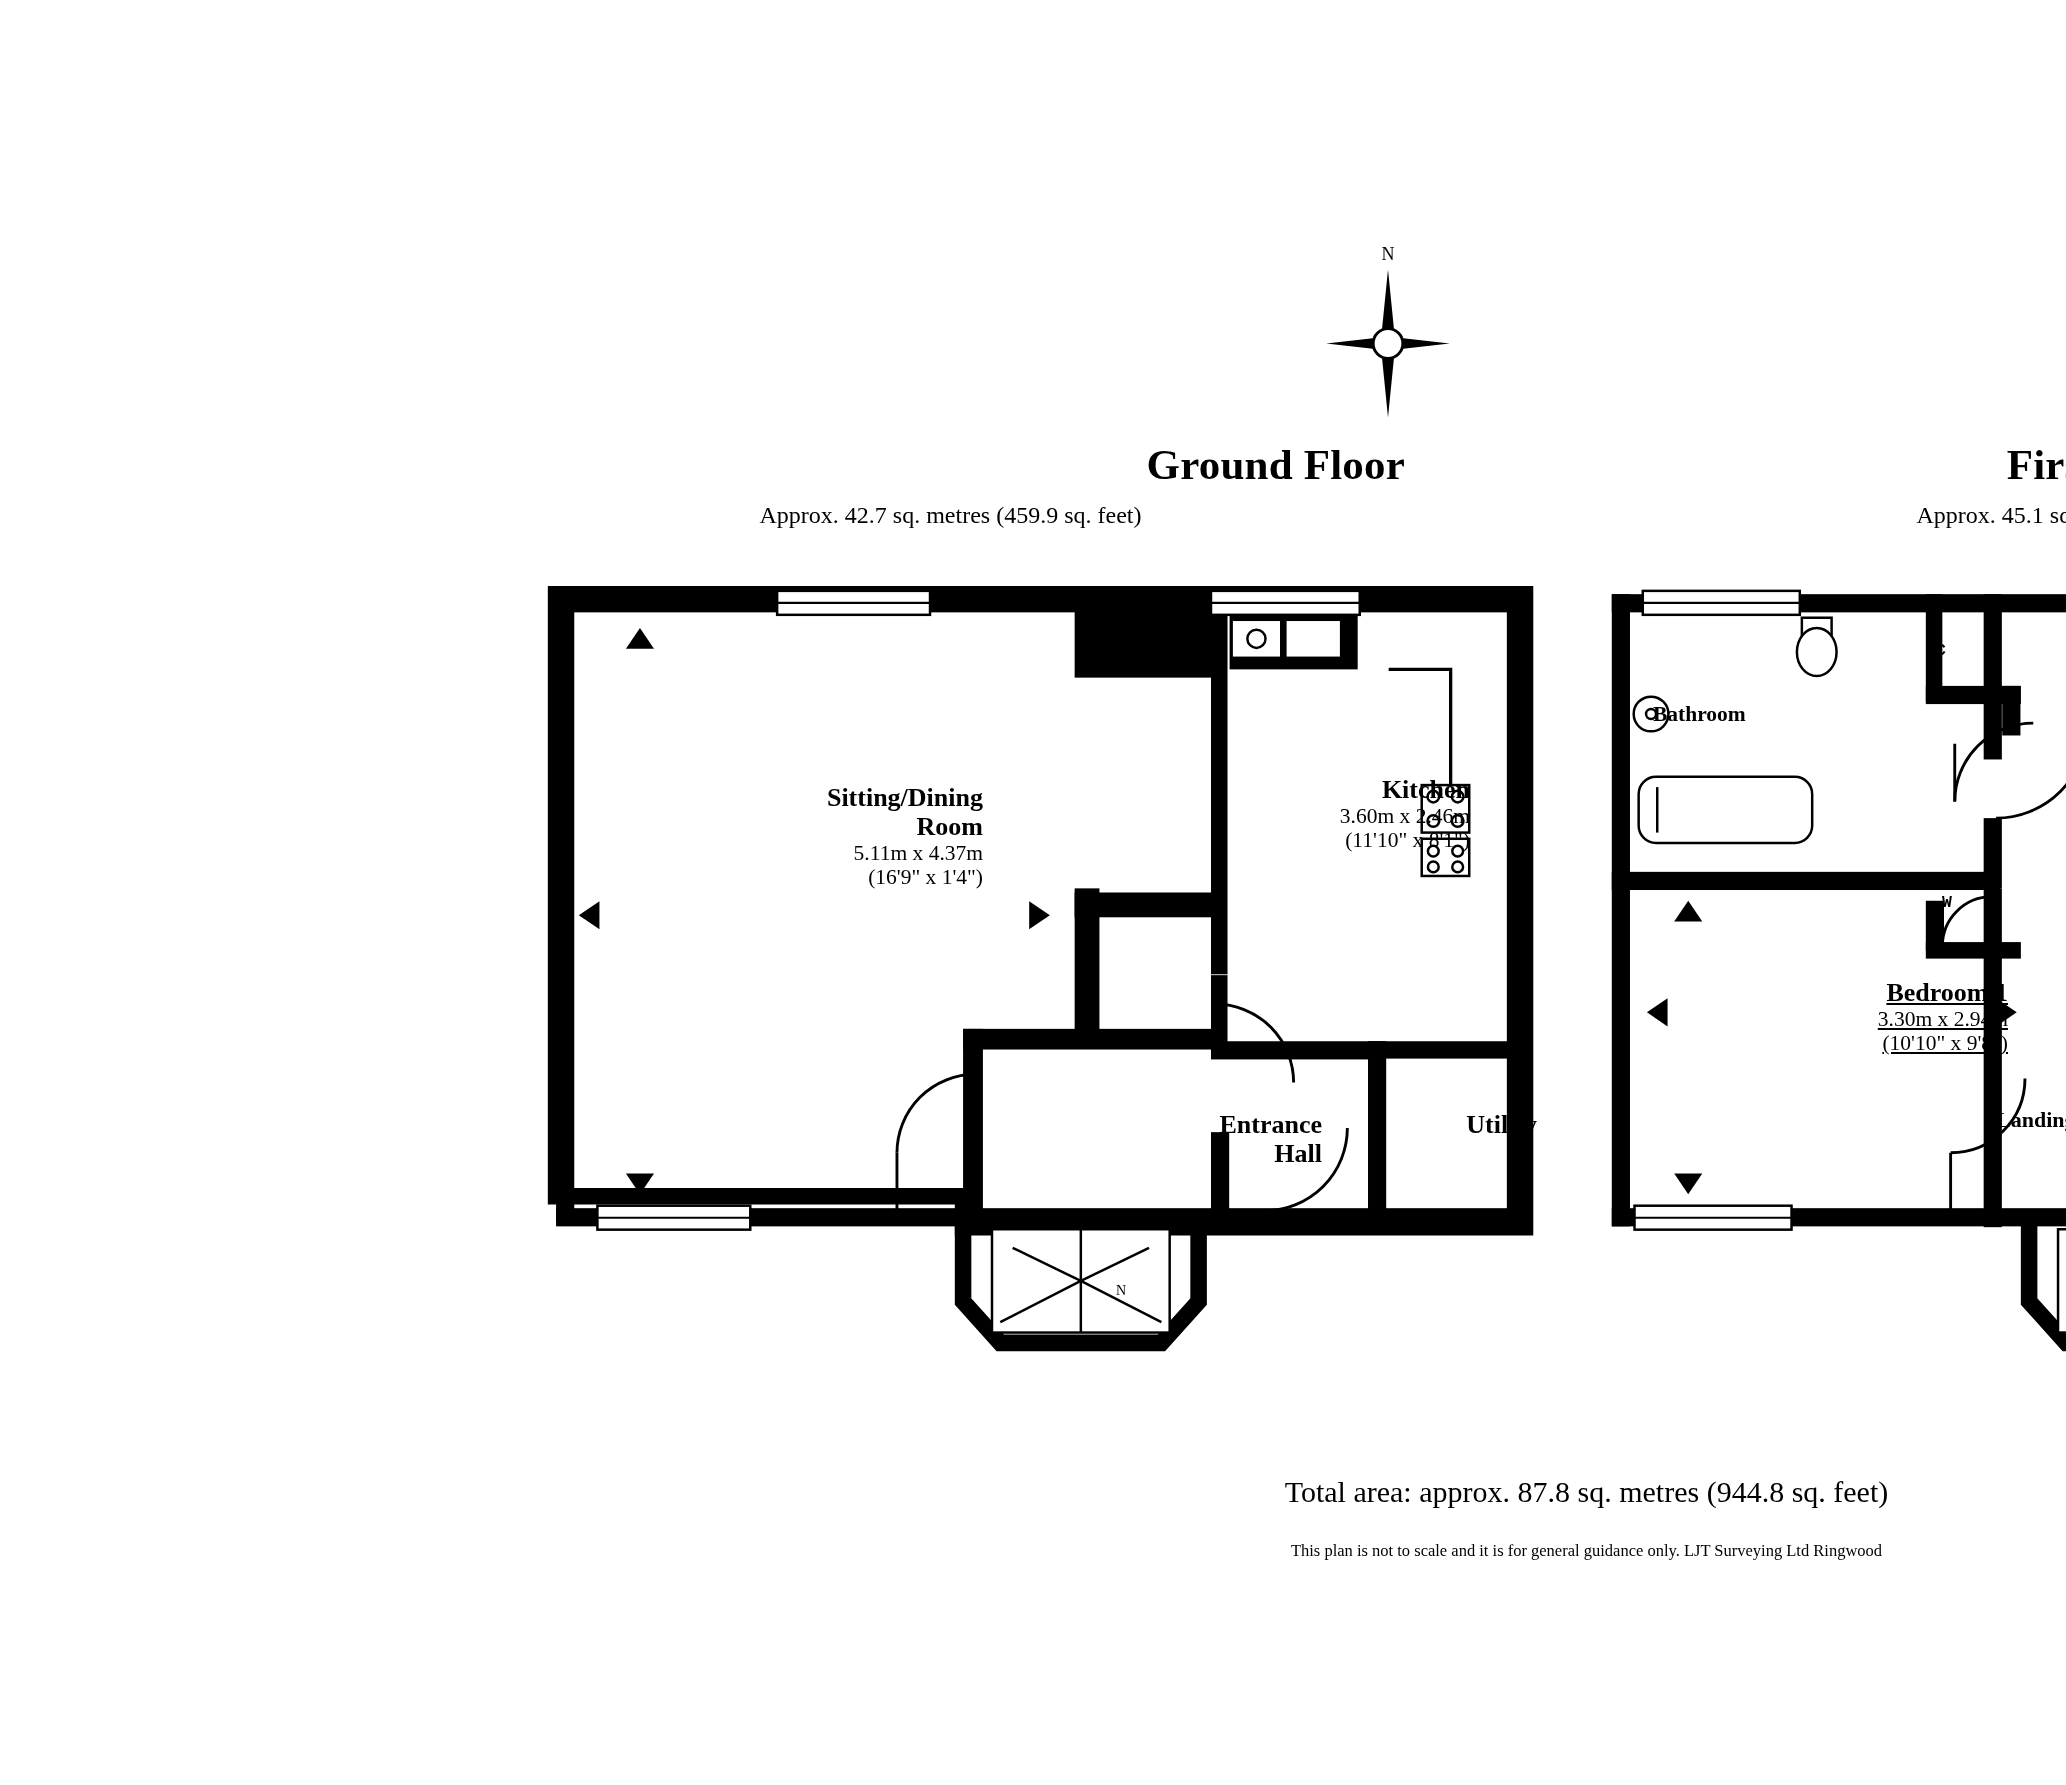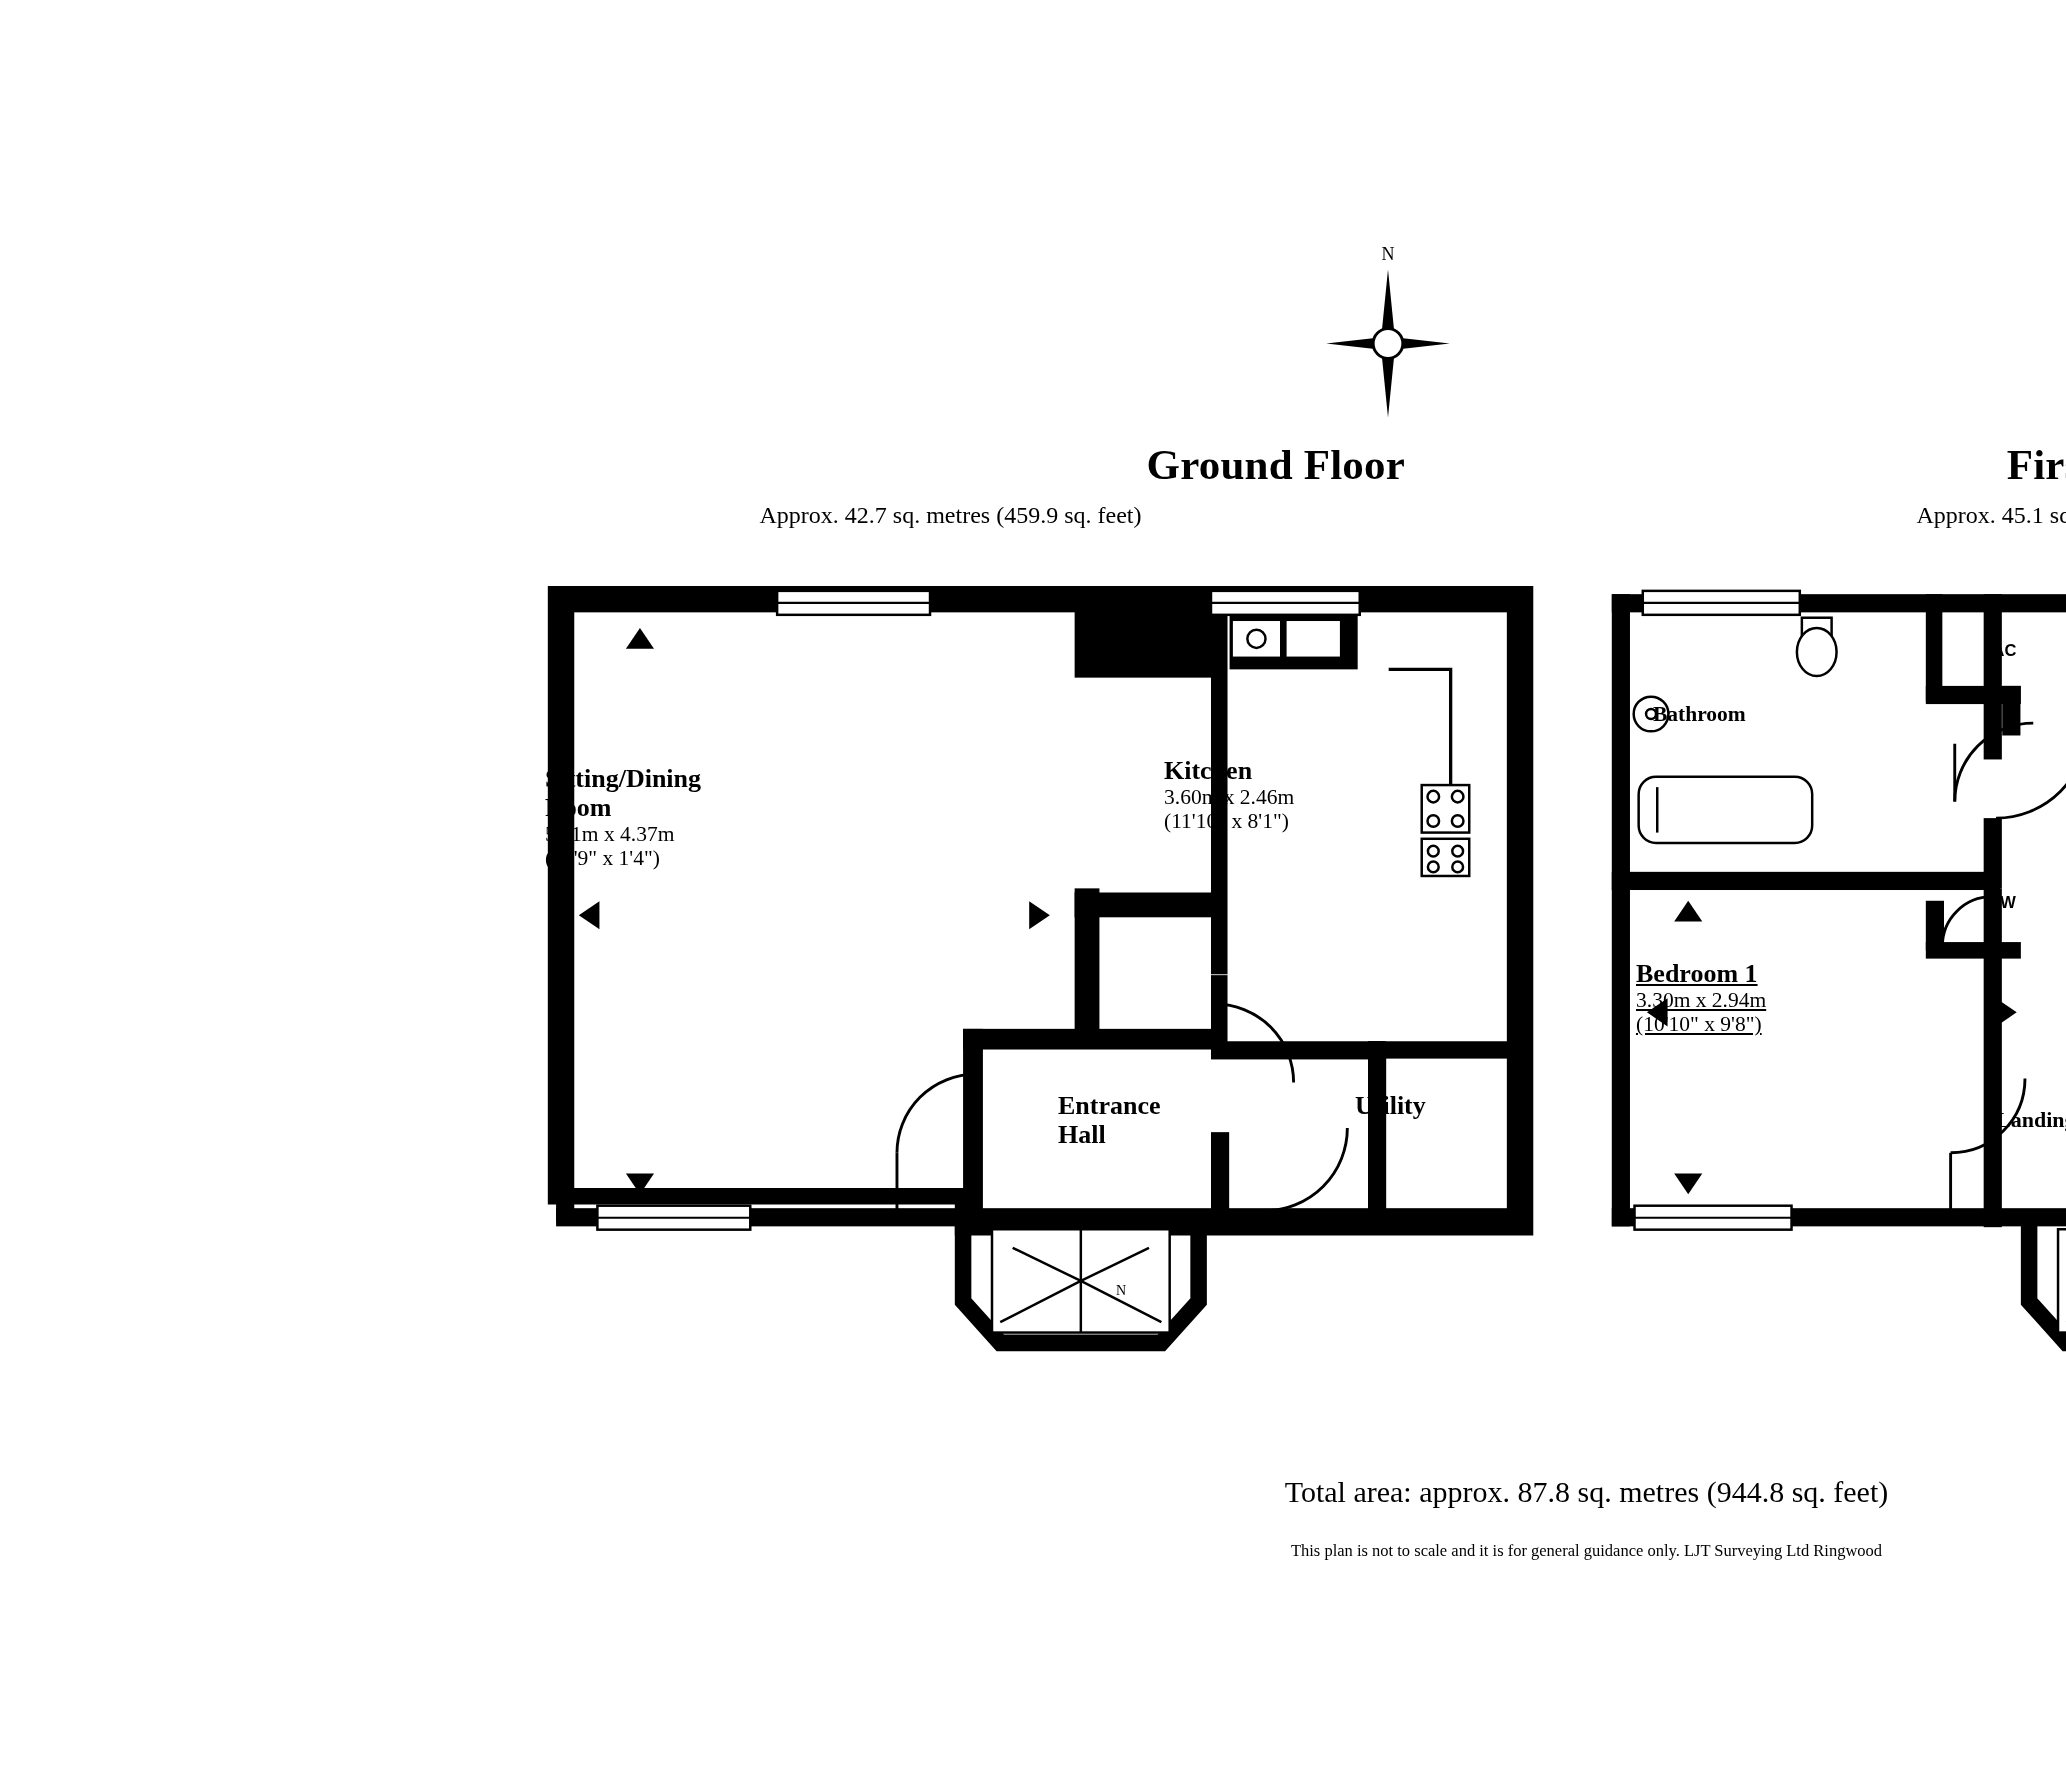--- a/index.html
+++ b/index.html
@@ -77,23 +77,24 @@
     top: 1541px;
     width: 1653px;
     text-align: center;
     font-size: 16.5px;
     font-family: "Liberation Serif", serif;
   }
 
   
   .room-label {
     position: absolute;
-    text-align: left;
+    text-align: right;
     font-family: "Liberation Serif", serif;
     line-height: 1.12;
+    margin-top: 19px;
   }
   .room-label .rname {
     display: block;
     font-weight: bold;
     font-size: 26px;
     white-space: pre-line;
   }
   .room-label .rdim {
     display: block;
     font-size: 21.5px;
@@ -101,25 +102,24 @@
   }
   .small-label {
     position: absolute;
     font-family: "Liberation Serif", serif;
     font-weight: bold;
     font-size: 19px;
     text-align: left;
   }
   .tiny-label {
     position: absolute;
-    font-family: Liberation Sans, sans-serif;
+    font-family: Liberation Mono, monospace;
     font-weight: bold;
     font-size: 16.5px;
-    text-align: center;
-    padding-left: 33px;
+    text-align: left;
   }
 
   
   .plan-svg { position: absolute; left: 0; top: 0; }
 </style>
 </head>
 <body>
 
 <div class="stage">
 

